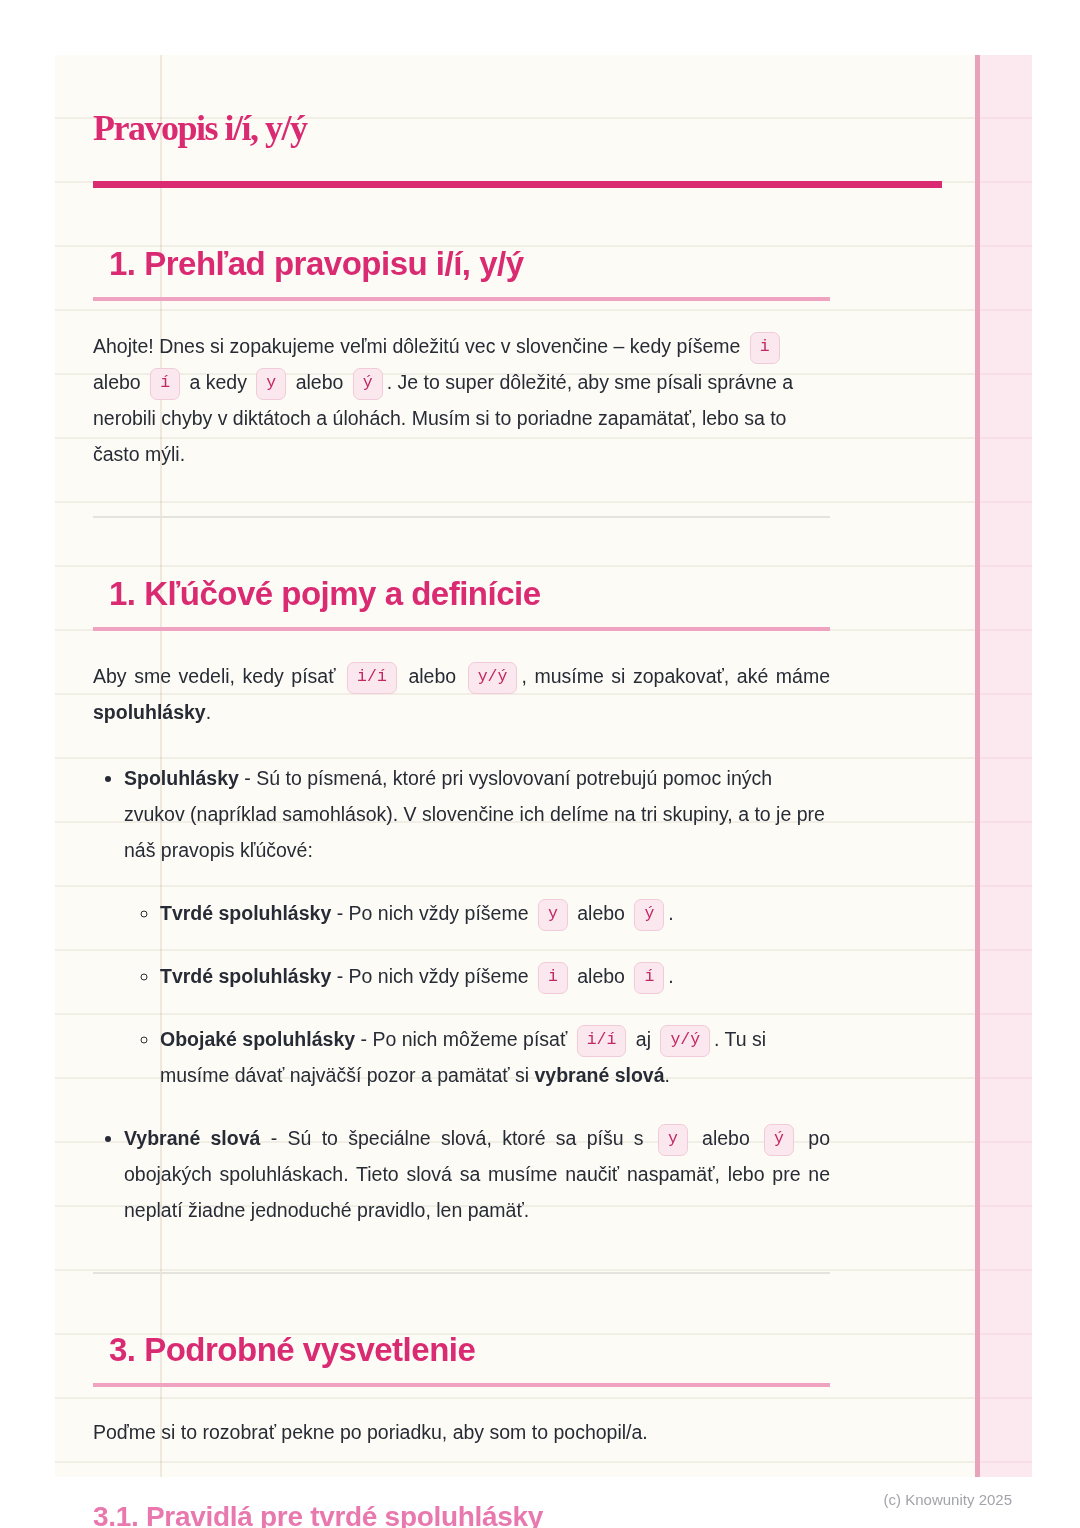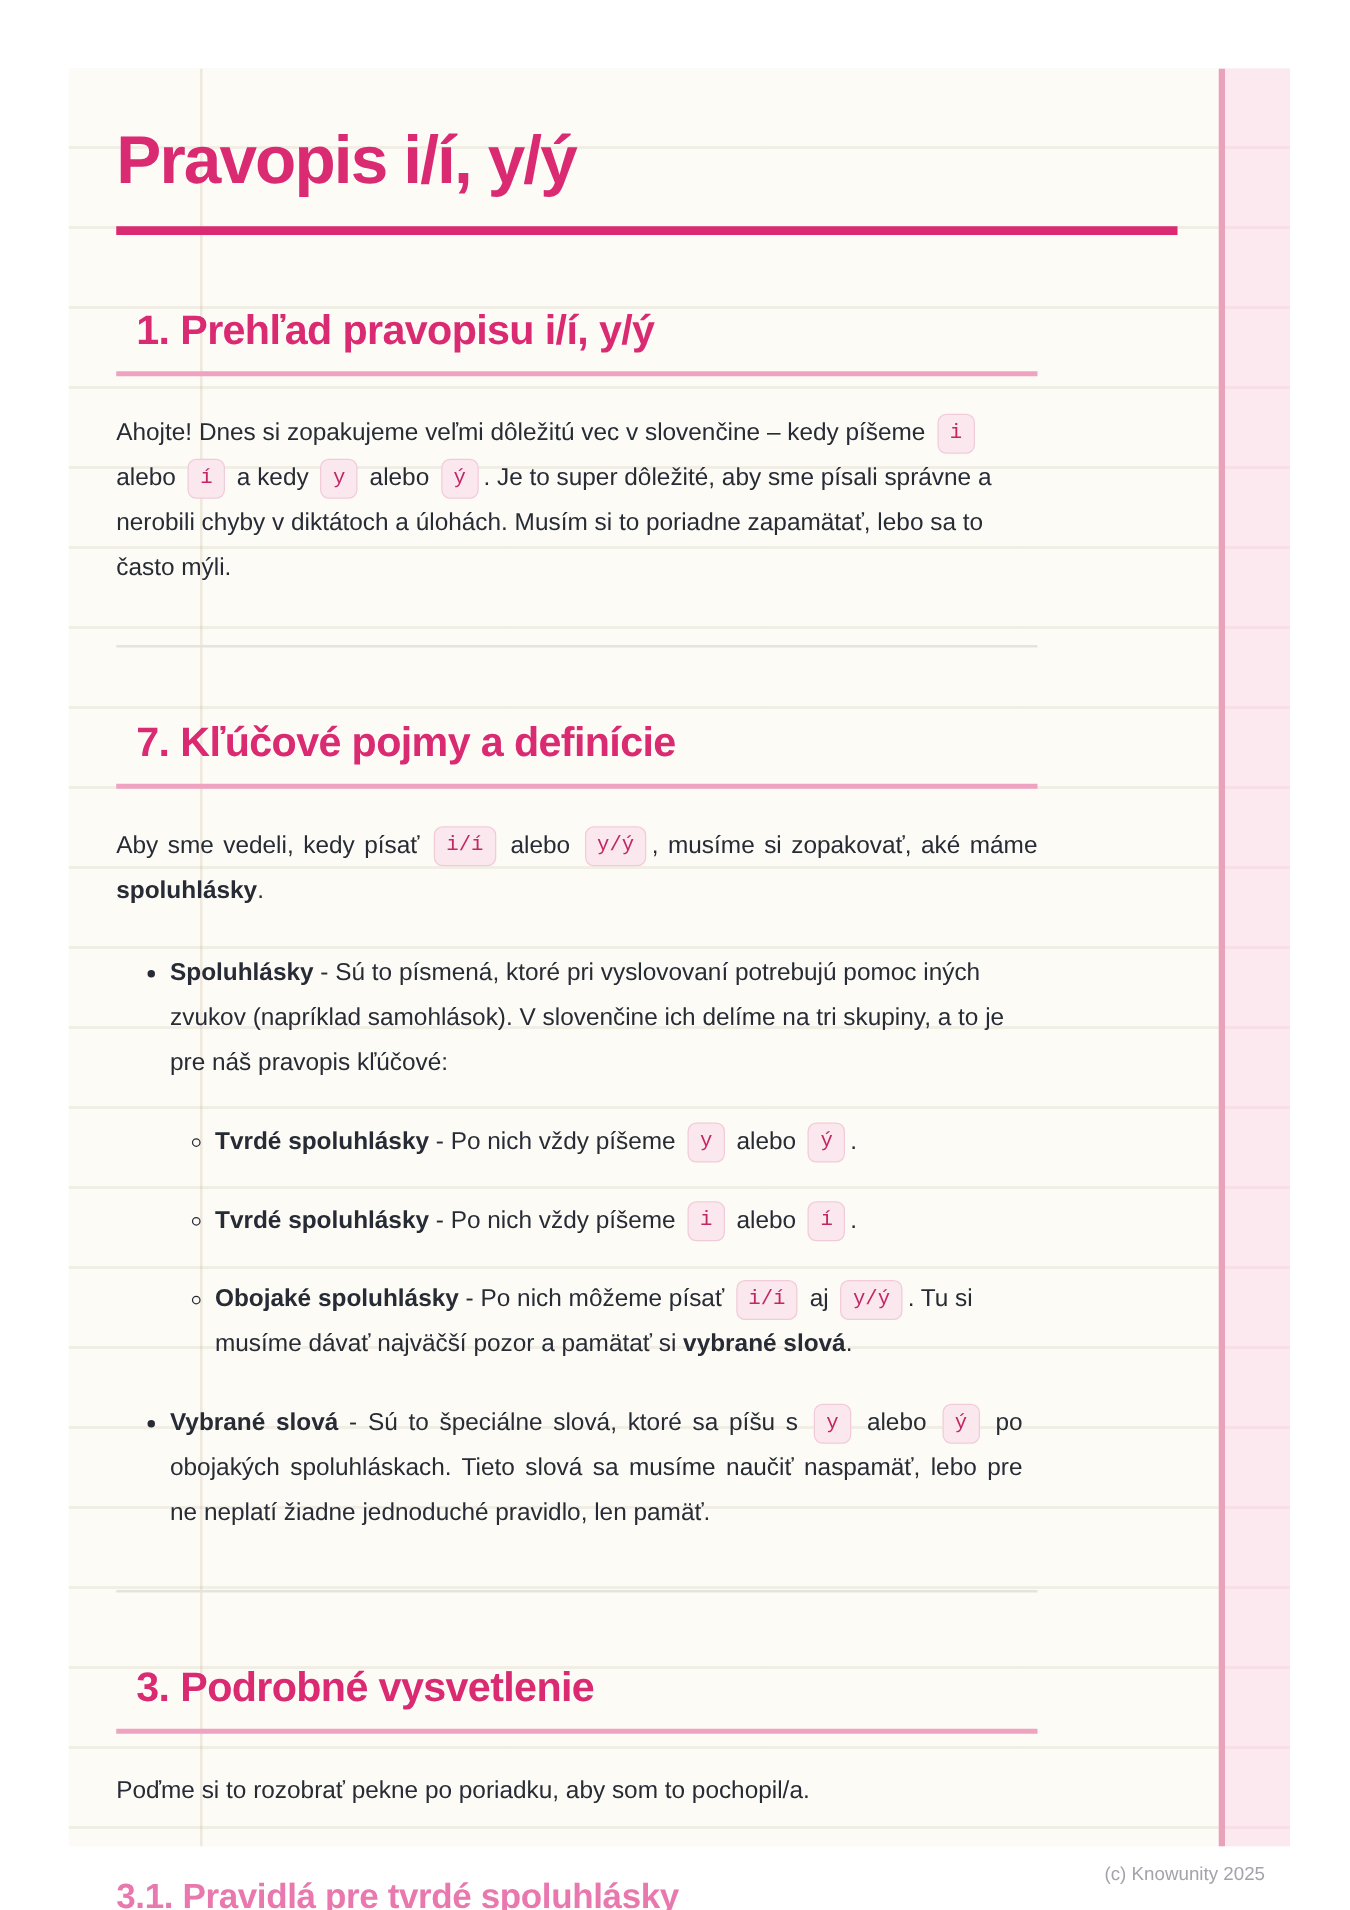--- a/index.html
+++ b/index.html
@@ -51,25 +51,26 @@
     border-left:5px solid var(--stripe-border);
   }
   .content{
     position:absolute;left:38px;top:0;
     width:737px;
     padding-top:44px;
     color:var(--body-text);
   }
   h1{
     margin:0;
-    font-size:54px;
+    font-size:36px;
     line-height:58px;
     font-weight:bold;
     letter-spacing:-1.5px;
     color:var(--accent);
+    font-family:Liberation Serif, serif;
   }
   .h1-rule{
     width:849px;height:7px;
     background:var(--accent);
     margin-top:24px;
   }
   h2{
     margin:57px 16px 0;
     font-size:33px;
     line-height:38px;
@@ -99,21 +100,21 @@
     text-align:justify;
     text-align-last:left;
   }
   hr.divider{
     border:none;
     border-top:2px solid var(--divider);
     margin:44px 0 0;
   }
   ul.main{
     list-style:disc;
-    margin:30px 12px 0;
+    margin:30px 0 0;
     padding-left:31px;
   }
   ul.sub{
     list-style:circle;
     margin:27px 0 0;
     padding-left:36px;
   }
   li{
     font-size:19.5px;
     line-height:36px;
@@ -155,21 +156,21 @@
 
     <h1>Pravopis i/í, y/ý</h1>
     <div class="h1-rule"></div>
 
     <h2>1. Prehľad pravopisu i/í, y/ý</h2>
     <div class="h2-rule"></div>
     <p class="body">Ahojte! Dnes si zopakujeme veľmi dôležitú vec v slovenčine – kedy píšeme <code class="badge">i</code> alebo <code class="badge">í</code> a kedy <code class="badge">y</code> alebo <code class="badge">ý</code>. Je to super dôležité, aby sme písali správne a nerobili chyby v diktátoch a úlohách. Musím si to poriadne zapamätať, lebo sa to často mýli.</p>
 
     <hr class="divider">
 
-    <h2>7. Kľúčové pojmy a definície</h2>
+    <h2>1. Kľúčové pojmy a definície</h2>
     <div class="h2-rule"></div>
     <p class="body justify">Aby sme vedeli, kedy písať <code class="badge">i/í</code> alebo <code class="badge">y/ý</code>, musíme si zopakovať, aké máme <strong>spoluhlásky</strong>.</p>
 
     <ul class="main">
       <li>
         <span><strong>Spoluhlásky</strong> - Sú to písmená, ktoré pri vyslovovaní potrebujú pomoc iných zvukov (napríklad samohlások). V slovenčine ich delíme na tri skupiny, a to je pre náš pravopis kľúčové:</span>
         <ul class="sub">
           <li><strong>Tvrdé spoluhlásky</strong> - Po nich vždy píšeme <code class="badge">y</code> alebo <code class="badge">ý</code>.</li>
           <li><strong>Tvrdé spoluhlásky</strong> - Po nich vždy píšeme <code class="badge">i</code> alebo <code class="badge">í</code>.</li>
           <li><strong>Obojaké spoluhlásky</strong> - Po nich môžeme písať <code class="badge">i/í</code> aj <code class="badge">y/ý</code>. Tu si musíme dávať najväčší pozor a pamätať si <strong>vybrané slová</strong>.</li>

